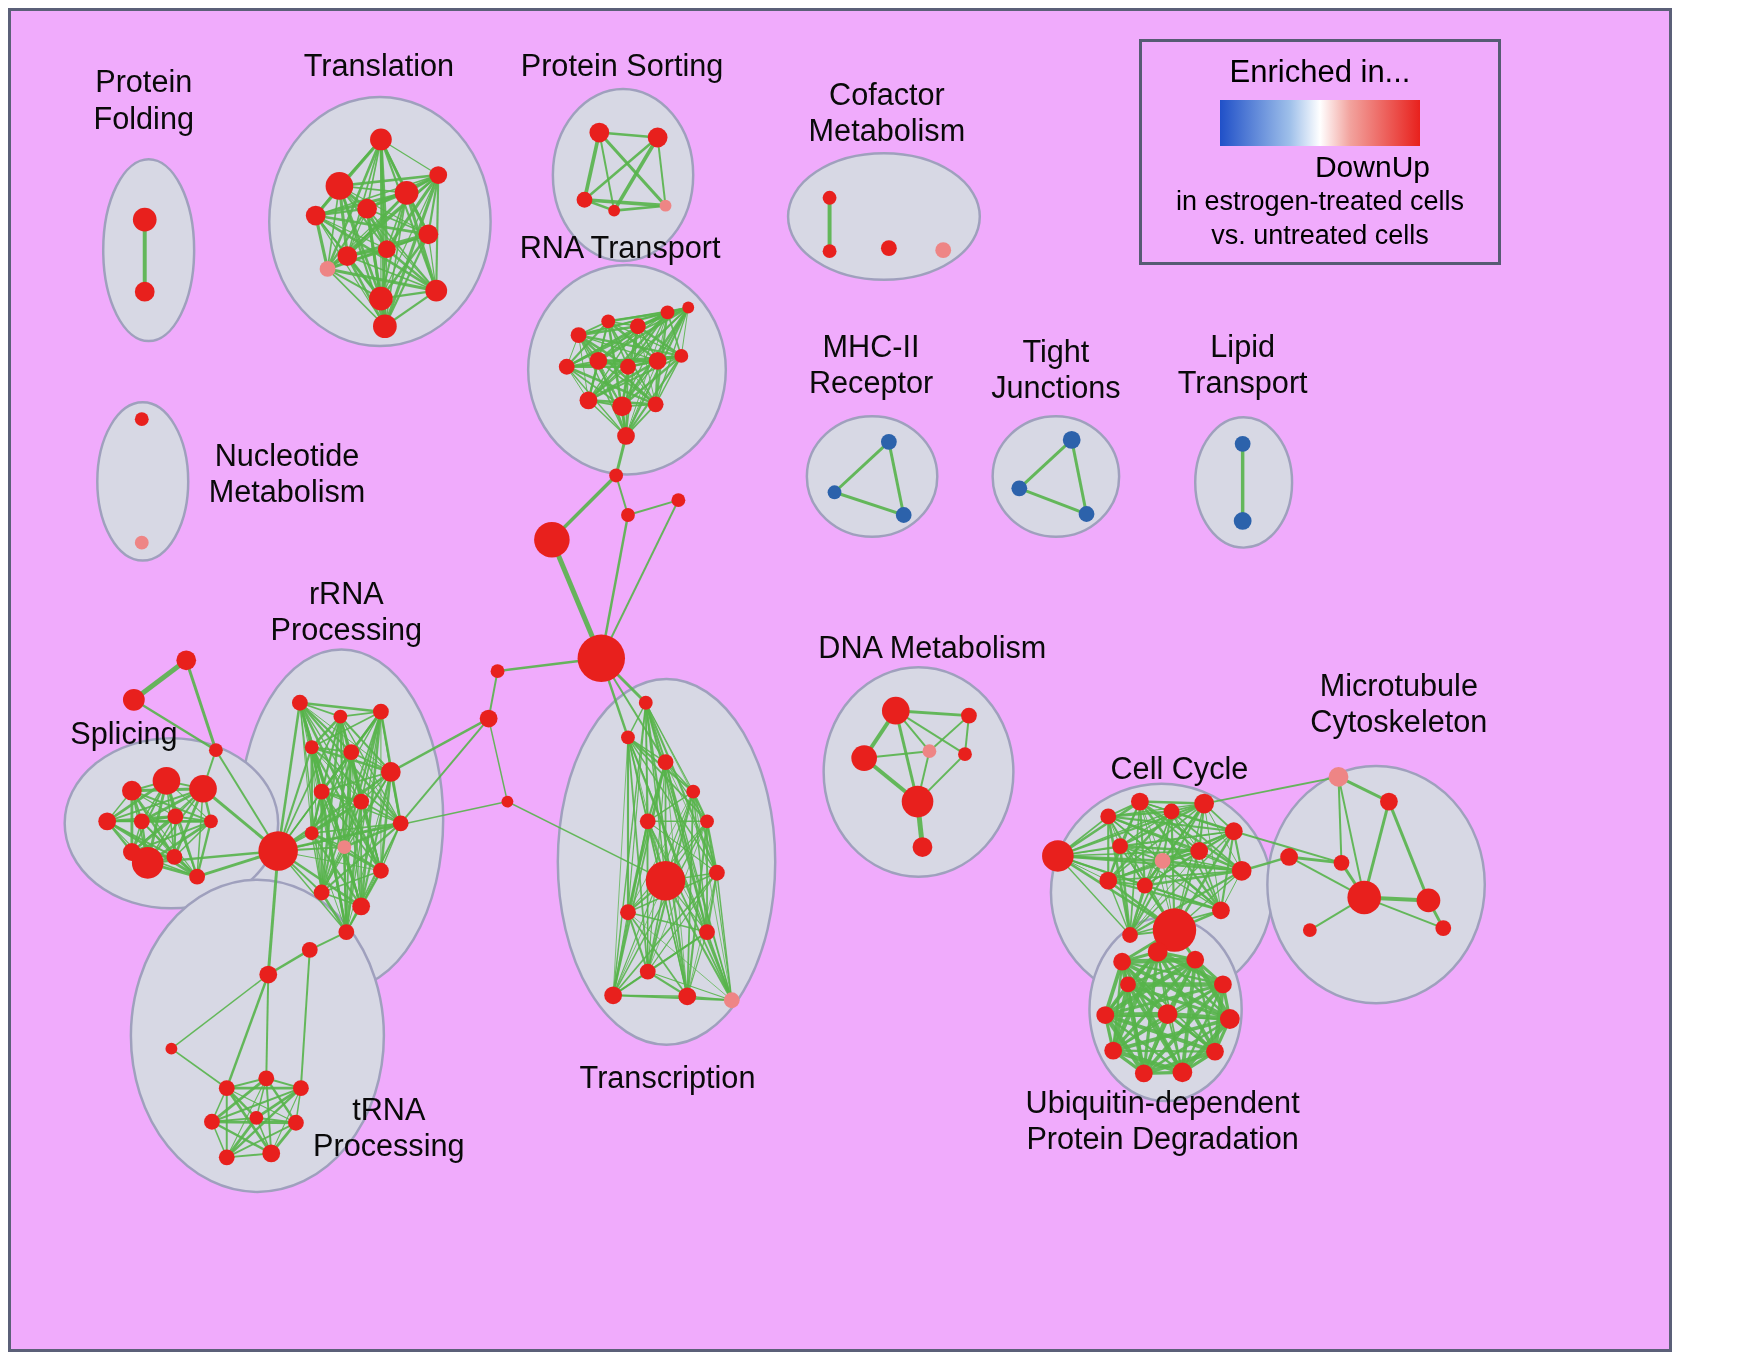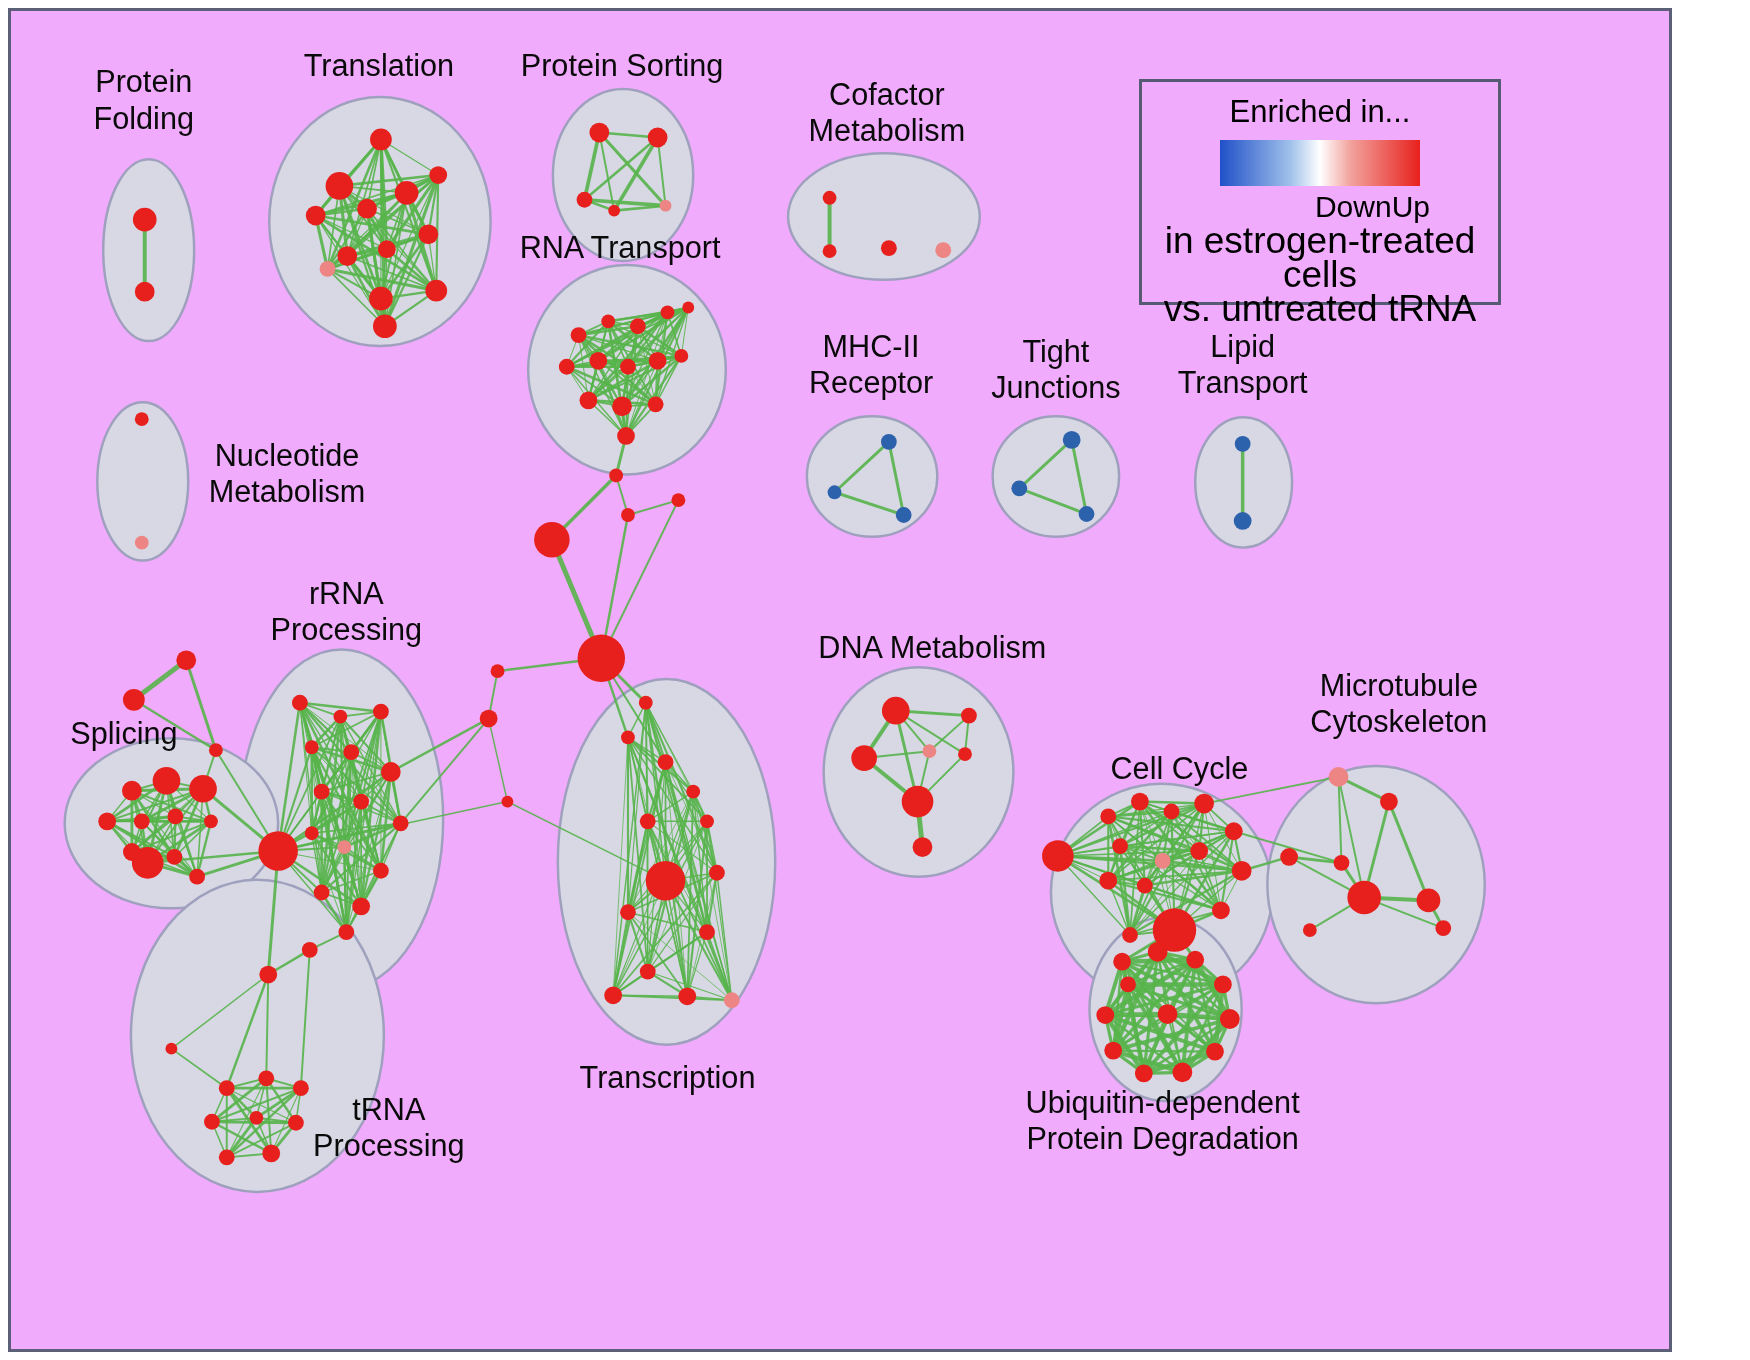--- a/index.html
+++ b/index.html
@@ -18,35 +18,34 @@
   .legend {
     position: absolute;
     left: 1128px;
     top: 28px;
     width: 362px;
     height: 226px;
     border: 3px solid #565b73;
     box-sizing: border-box;
     text-align: center;
     color: #000;
-    margin-top: 40px;
   }
   .legend-title { font-size: 31px; margin-top: 12px; }
   .legend-gradient {
     width: 200px; height: 46px;
     margin: 10px auto 0 auto;
   }
   .legend-ends {
     width: 220px;
     margin: 4px auto 0 auto;
     display: flex;
     justify-content: flex-end;
     font-size: 30px;
   }
-  .legend-sub { font-size: 37px; line-height: 34px; }
+  .legend-sub { font-size: 27px; line-height: 34px; }
 </style>
 </head>
 <body>
 
 <div class="frame">
   <svg id="network-svg" width="1734" height="1344" viewBox="0 0 1750 1360">
       <ellipse cx="137" cy="242" rx="46" ry="92" fill="#d7d8e4" stroke="#9fa0bd" stroke-width="2.5"></ellipse>
       <ellipse cx="371" cy="213" rx="112" ry="126" fill="#d7d8e4" stroke="#9fa0bd" stroke-width="2.5"></ellipse>
       <ellipse cx="617" cy="166" rx="71" ry="87" fill="#d7d8e4" stroke="#9fa0bd" stroke-width="2.5"></ellipse>
       <ellipse cx="881" cy="208" rx="97" ry="64" fill="#d7d8e4" stroke="#9fa0bd" stroke-width="2.5"></ellipse>
@@ -952,15 +951,15 @@
     </svg>
 
   <div class="legend">
     <div class="legend-title">Enriched in...</div>
     <div class="legend-gradient" id="legend-gradient" style="background: linear-gradient(to right, rgb(32, 80, 200) 0%, rgb(159, 192, 234) 35%, rgb(255, 255, 255) 50%, rgb(242, 163, 158) 65%, rgb(232, 33, 29) 100%);"></div>
     <div class="legend-ends">
       <span>Down</span>
       <span>Up</span>
     </div>
     <div class="legend-sub">in estrogen-treated cells</div>
-    <div class="legend-sub">vs. untreated tRNA</div>
+    <div class="legend-sub">vs. untreated cells</div>
   </div>
 </div>
 
 </body></html>

